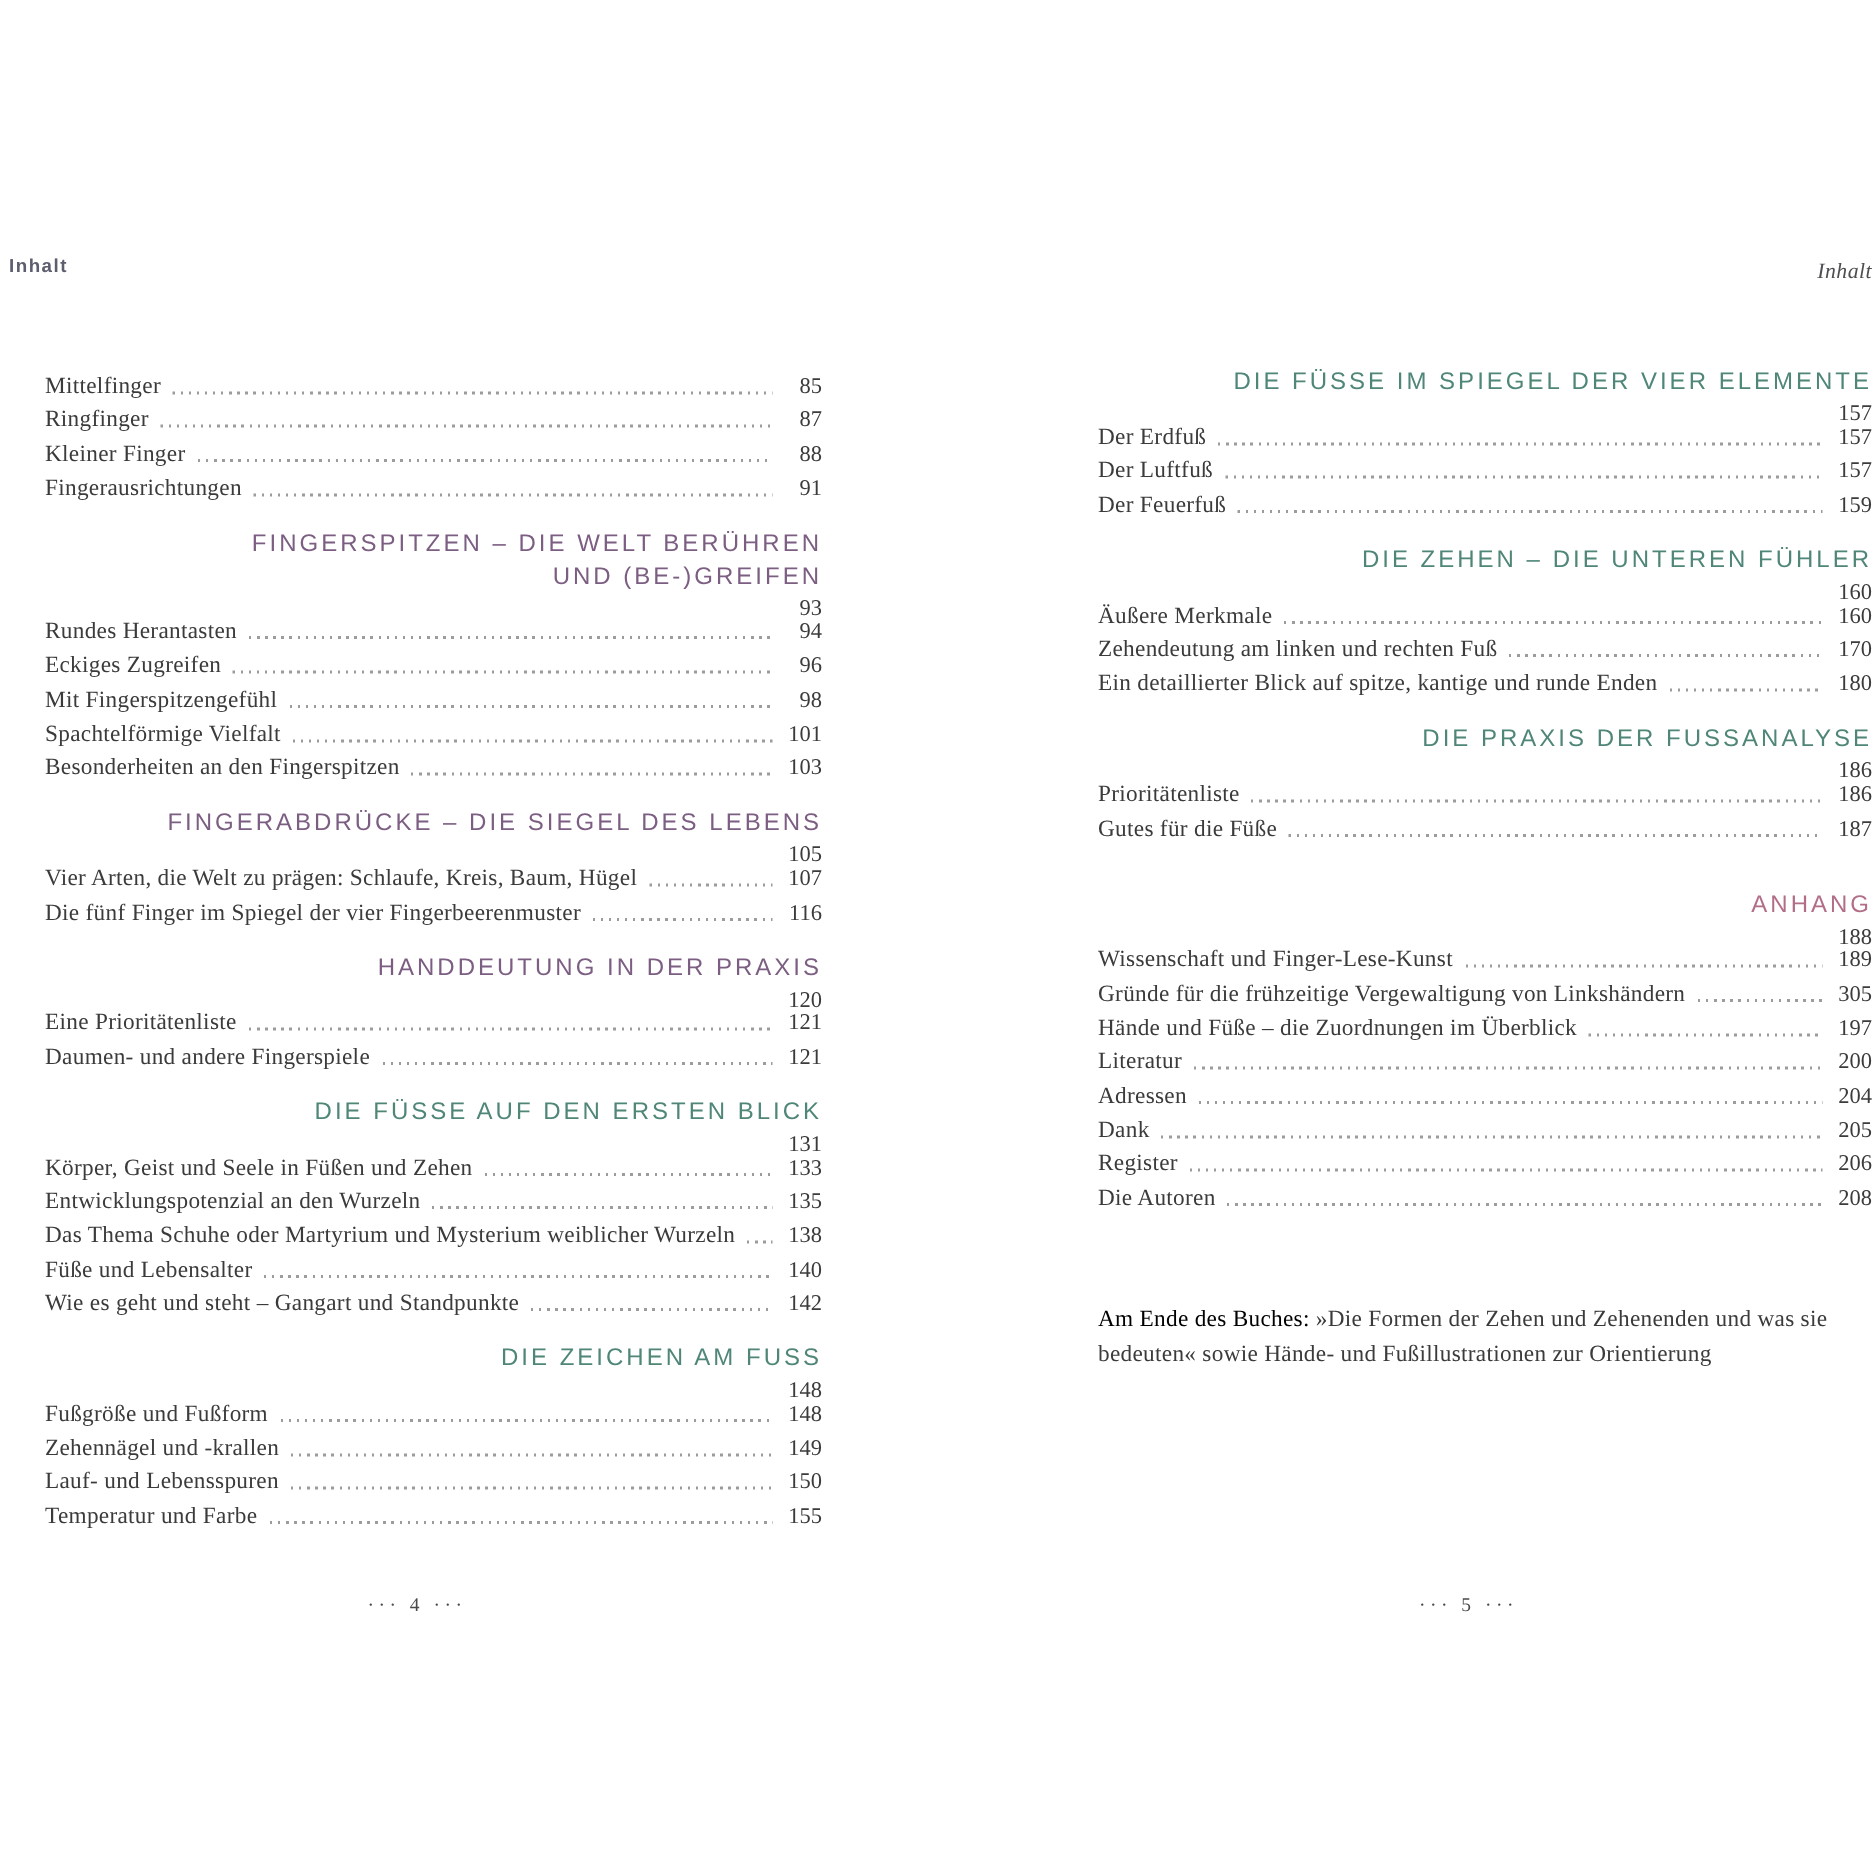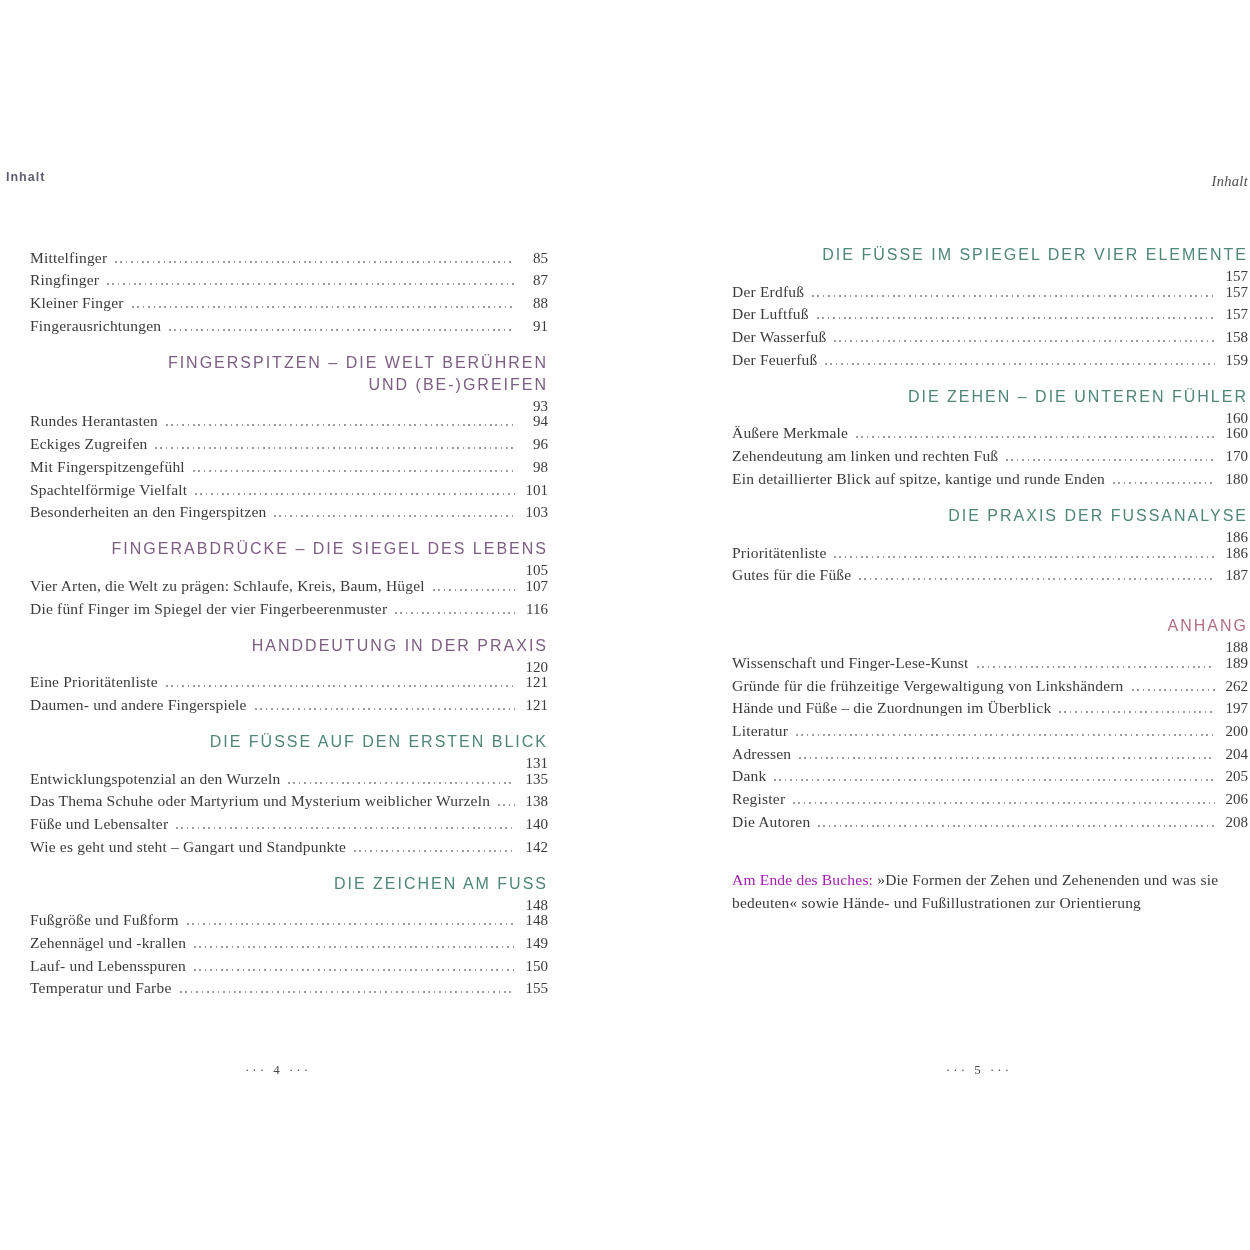--- a/index.html
+++ b/index.html
@@ -45,21 +45,21 @@
   .chapter-teal .chapter-label{color:#4f8678;}
   .chapter-purple .chapter-label{color:#7c5e82;}
   .chapter-pink{margin-top:33px;}
   .chapter-pink .chapter-label{color:#b26e88;}
 
   .note{
     position:absolute;top:868px;left:0;right:0;
     padding-left:22px;margin:0;
     font-size:15.5px;line-height:23px;color:#3b3b3b;letter-spacing:0.2px;
   }
-  .note-lead{color:#a21caf;}
+  .note-lead{color:#000000;}
 
   .folio{
     position:absolute;top:1062px;left:0;right:0;text-align:center;
     font-size:13px;color:#4a4a4a;letter-spacing:3px;
   }
 </style>
 </head>
 <body>
 
 <div class="page page-left">
@@ -155,20 +155,25 @@
         <span class="pagenum">121</span>
       </div>
       <div class="chapter chapter-teal">
         <div class="trow">
           <span class="chapter-label">DIE FÜSSE AUF DEN ERSTEN BLICK</span>
           <span class="leader"></span>
           <span class="pagenum">131</span>
         </div>
       </div>
       <div class="trow sub">
+        <span class="sub-label">Körper, Geist und Seele in Füßen und Zehen</span>
+        <span class="leader"></span>
+        <span class="pagenum">133</span>
+      </div>
+      <div class="trow sub">
         <span class="sub-label">Entwicklungspotenzial an den Wurzeln</span>
         <span class="leader"></span>
         <span class="pagenum">135</span>
       </div>
       <div class="trow sub">
         <span class="sub-label">Das Thema Schuhe oder Martyrium und Mysterium weiblicher Wurzeln</span>
         <span class="leader"></span>
         <span class="pagenum">138</span>
       </div>
       <div class="trow sub">
@@ -226,25 +231,20 @@
         <span class="sub-label">Der Erdfuß</span>
         <span class="leader"></span>
         <span class="pagenum">157</span>
       </div>
       <div class="trow sub">
         <span class="sub-label">Der Luftfuß</span>
         <span class="leader"></span>
         <span class="pagenum">157</span>
       </div>
       <div class="trow sub">
-        <span class="sub-label">Der Wasserfuß</span>
-        <span class="leader"></span>
-        <span class="pagenum">158</span>
-      </div>
-      <div class="trow sub">
         <span class="sub-label">Der Feuerfuß</span>
         <span class="leader"></span>
         <span class="pagenum">159</span>
       </div>
       <div class="chapter chapter-teal">
         <div class="trow">
           <span class="chapter-label">DIE ZEHEN – DIE UNTEREN FÜHLER</span>
           <span class="leader"></span>
           <span class="pagenum">160</span>
         </div>
@@ -289,21 +289,21 @@
         </div>
       </div>
       <div class="trow sub">
         <span class="sub-label">Wissenschaft und Finger-Lese-Kunst</span>
         <span class="leader"></span>
         <span class="pagenum">189</span>
       </div>
       <div class="trow sub">
         <span class="sub-label">Gründe für die frühzeitige Vergewaltigung von Linkshändern</span>
         <span class="leader"></span>
-        <span class="pagenum">262</span>
+        <span class="pagenum">305</span>
       </div>
       <div class="trow sub">
         <span class="sub-label">Hände und Füße – die Zuordnungen im Überblick</span>
         <span class="leader"></span>
         <span class="pagenum">197</span>
       </div>
       <div class="trow sub">
         <span class="sub-label">Literatur</span>
         <span class="leader"></span>
         <span class="pagenum">200</span>

